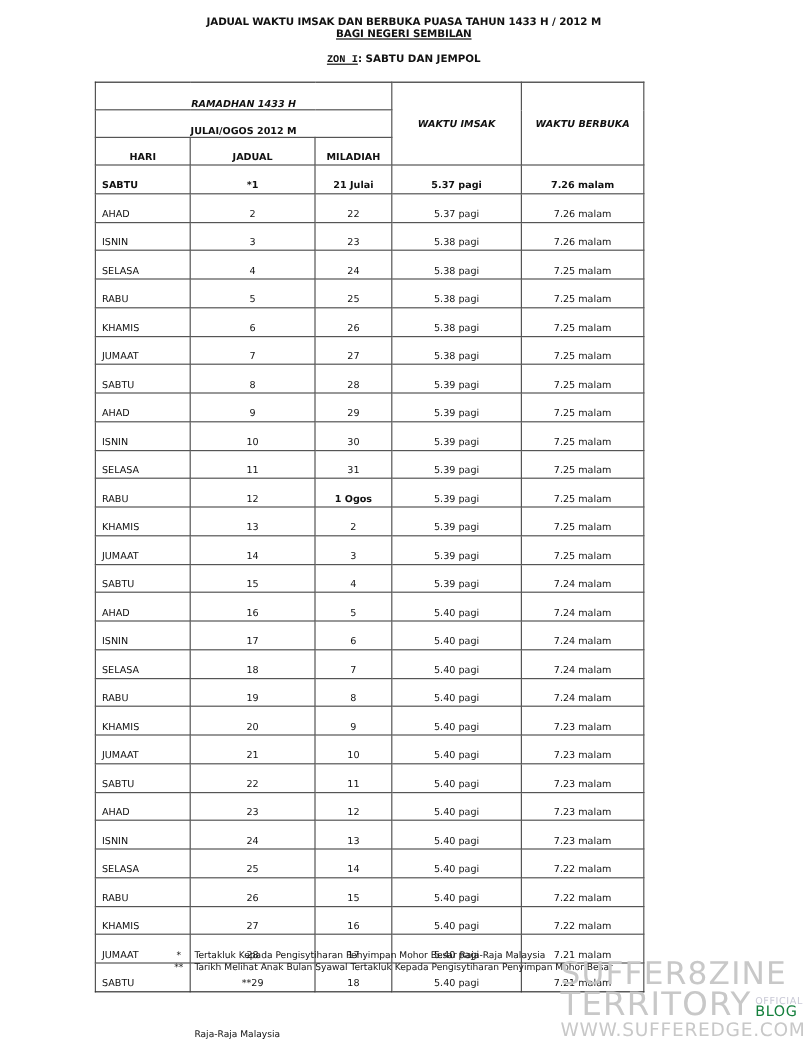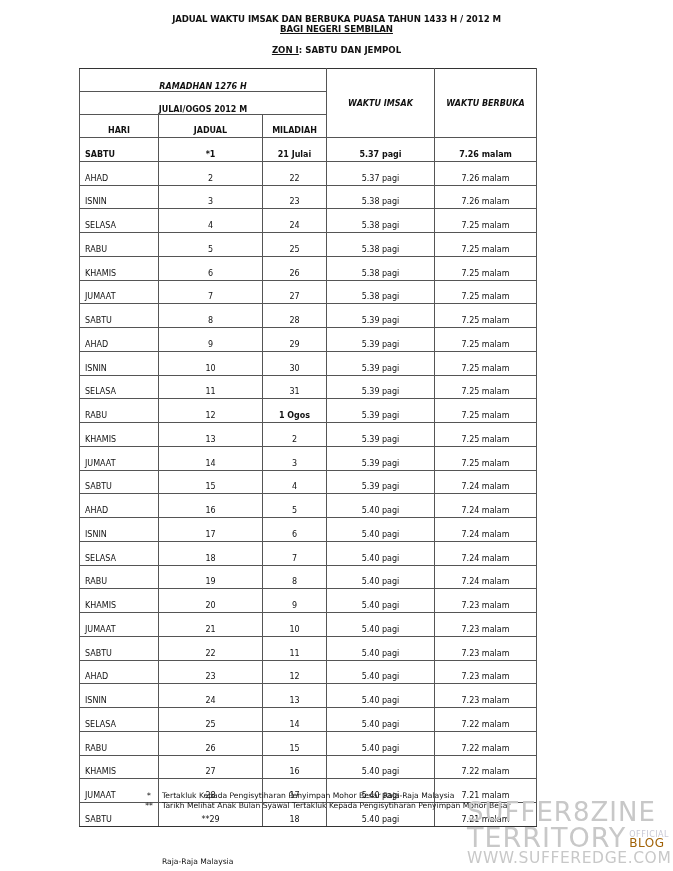--- a/index.html
+++ b/index.html
@@ -4,21 +4,21 @@
   <style>
     html, body { margin: 0; padding: 0; background: #ffffff; }
     body {
       width: 673px; height: 871px; position: relative; overflow: hidden;
       font-family: "DejaVu Sans", sans-serif; color: #111;
     }
     .title-block { position: absolute; left: 0; width: 673px; top: 14px; text-align: center; }
     .title-line { font-size: 8.6px; font-weight: bold; line-height: 10px; letter-spacing: -0.1px; }
     .title-line.u { text-decoration: underline; }
     .zone { position: absolute; left: 0; width: 673px; top: 45px; text-align: center; font-size: 8.6px; font-weight: bold; }
-    .zone .u { text-decoration: underline; }
+    .zone .u { text-decoration: underline; font-family: Liberation Mono, monospace; }
 
     table.sched {
       position: absolute; left: 79px; top: 68px;
       width: 457px; border-collapse: collapse; table-layout: fixed;
       font-size: 8px;
     }
     table.sched col.c1 { width: 79px; }
     table.sched col.c2 { width: 104px; }
     table.sched col.c3 { width: 64px; }
     table.sched col.c4 { width: 108px; }
@@ -45,21 +45,21 @@
     .note .indent { padding-left: 26px; margin-top: 46px; }
 
     .wm {
       position: absolute; right: 6px; top: 800px; width: 200px;
       font-family: "DejaVu Sans", sans-serif; color: #c8c8c8; text-align: left;
     }
     .wm .l1 { font-size: 26px; line-height: 25px; letter-spacing: 1px; font-weight: normal; }
     .wm .l2 { font-size: 27px; line-height: 25px; letter-spacing: 1px; display: flex; align-items: flex-end; }
     .wm .tag { display: flex; flex-direction: column; margin-left: 3px; line-height: 9px; padding-bottom: 2px; justify-content: space-between; }
     .wm .tag .official { font-size: 8px; color: #c9c9d6; letter-spacing: 0.5px; }
-    .wm .tag .blog { font-size: 12px; color: #a16207; letter-spacing: 0.5px; }
+    .wm .tag .blog { font-size: 12px; color: #15803d; letter-spacing: 0.5px; }
     .wm .l3 { font-size: 15.5px; line-height: 16px; letter-spacing: 0.6px; }
   </style>
 </head>
 <body>
 
 <div class="title-block">
   <div class="title-line">JADUAL WAKTU IMSAK DAN BERBUKA PUASA TAHUN 1433 H / 2012 M</div>
   <div class="title-line u">BAGI NEGERI SEMBILAN</div>
 </div>
 <div class="zone">
@@ -69,21 +69,21 @@
 <table class="sched">
   <colgroup>
       <col class="c1">
       <col class="c2">
       <col class="c3">
       <col class="c4">
       <col class="c5">
     </colgroup>
   <thead>
     <tr class="h1">
-      <th colspan="3">RAMADHAN 1276 H</th>
+      <th colspan="3">RAMADHAN 1433 H</th>
       <th rowspan="3" class="span-col">WAKTU IMSAK</th>
       <th rowspan="3" class="span-col">WAKTU BERBUKA</th>
     </tr>
     <tr class="h2">
       <th colspan="3">JULAI/OGOS 2012 M</th>
     </tr>
     <tr class="h3">
       <th>HARI</th>
       <th>JADUAL</th>
       <th>MILADIAH</th>

